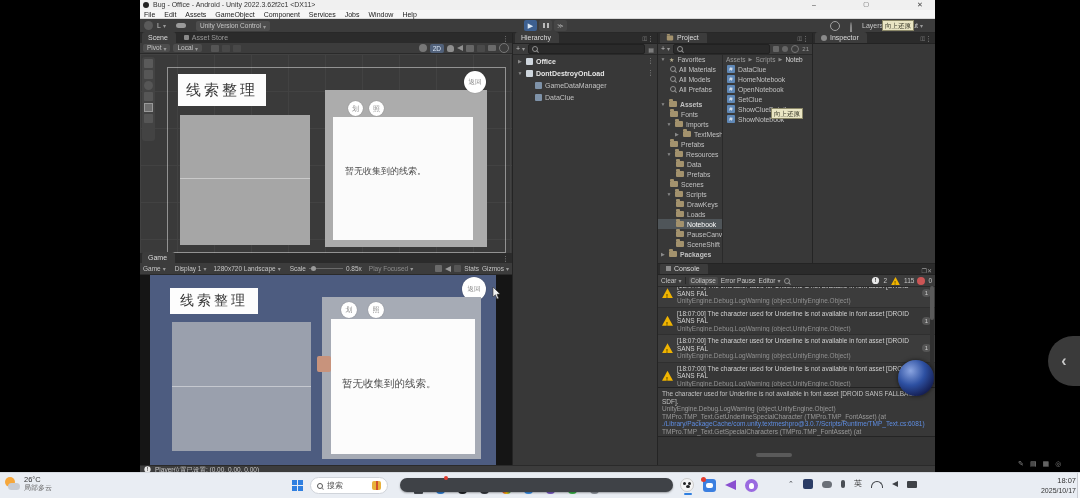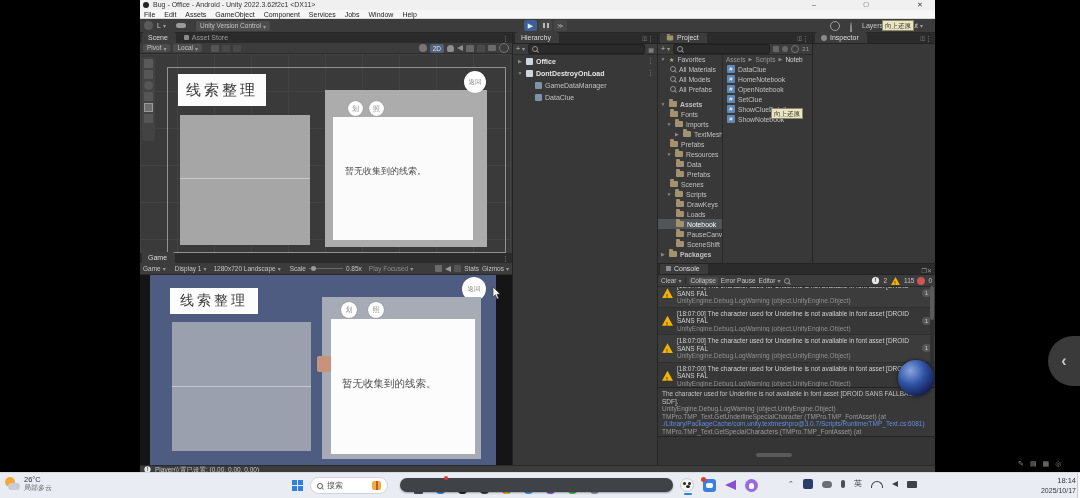--- a/index.html
+++ b/index.html
@@ -554,17 +554,17 @@
     <span class="trayic" style="font-size:7px;">⌃</span>
     <span style="width:10px;height:10px;background:#2b3d66;border-radius:2px;"></span>
     <span style="width:10px;height:7px;background:#6b7078;border-radius:4px;"></span>
     <span style="width:4px;height:8px;background:#4a4e55;border-radius:2px;"></span>
     <span class="trayic" style="font-size:8px;color:#333;">英</span>
     <span style="width:10px;height:6px;border-radius:10px 10px 0 0;border:1.5px solid #3f4247;border-bottom:none;"></span>
     <span style="width:0;height:0;border-top:3px solid transparent;border-bottom:3px solid transparent;border-right:6px solid #3f4247;"></span>
     <span style="width:10px;height:7px;background:#3f4247;border-radius:1px;"></span>
   </div>
   <div class="r" style="left:1034px;top:3px;width:42px;text-align:right;">
-    <div style="font-size:7.5px;color:#333;line-height:10px;">18:14</div>
+    <div style="font-size:7.5px;color:#333;line-height:10px;">18:07</div>
     <div style="font-size:7px;color:#333;line-height:9px;">2025/10/17</div>
   </div>
   <span class="r" style="left:1077px;top:0;width:3px;height:26px;background:#f7f9fc;border-left:1px solid #c9cdd3;box-sizing:border-box;"></span>
 </div>
 
 </body></html>

